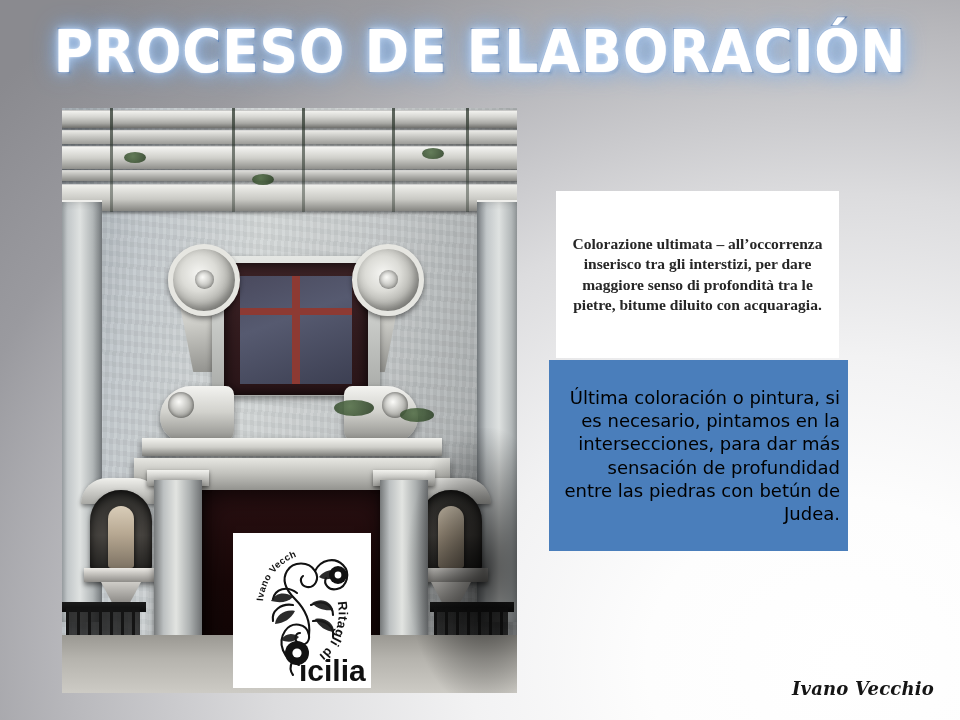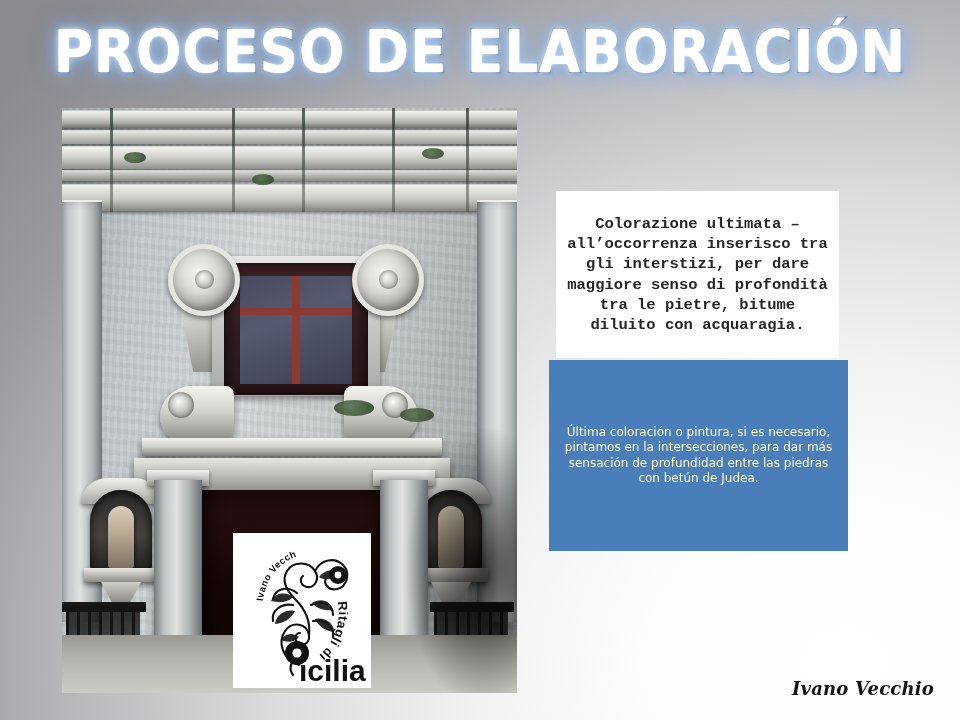--- a/index.html
+++ b/index.html
@@ -308,21 +308,21 @@
     background: #ffffff;
     display: flex;
     align-items: center;
     justify-content: center;
     box-sizing: border-box;
     padding: 6px 10px;
   }
   #box-it p {
     margin: 0;
     text-align: center;
-    font-family: Liberation Mono, monospace;
+    font-family: Liberation Serif, serif;
     font-size: 15.5px;
     line-height: 1.30;
     color: #262626;
     font-weight: 600;
   }
 
   #box-es {
     position: absolute;
     left: 549px;
     top: 360px;
@@ -330,25 +330,25 @@
     height: 191px;
     background: #4a7ebb;
     display: flex;
     align-items: center;
     justify-content: center;
     box-sizing: border-box;
     padding: 6px 8px;
   }
   #box-es p {
     margin: 0;
-    text-align: center;
+    text-align: right;
     font-family: "DejaVu Sans", "Liberation Sans", sans-serif;
-    font-size: 12px;
+    font-size: 18px;
     line-height: 1.29;
-    color: #fef9c3;
+    color: #000000;
   }
 
   
   #signature {
     position: absolute;
     right: 26px;
     bottom: 16px;
     text-align: right;
     font-family: "DejaVu Serif", "Liberation Serif", serif;
     font-style: italic;

